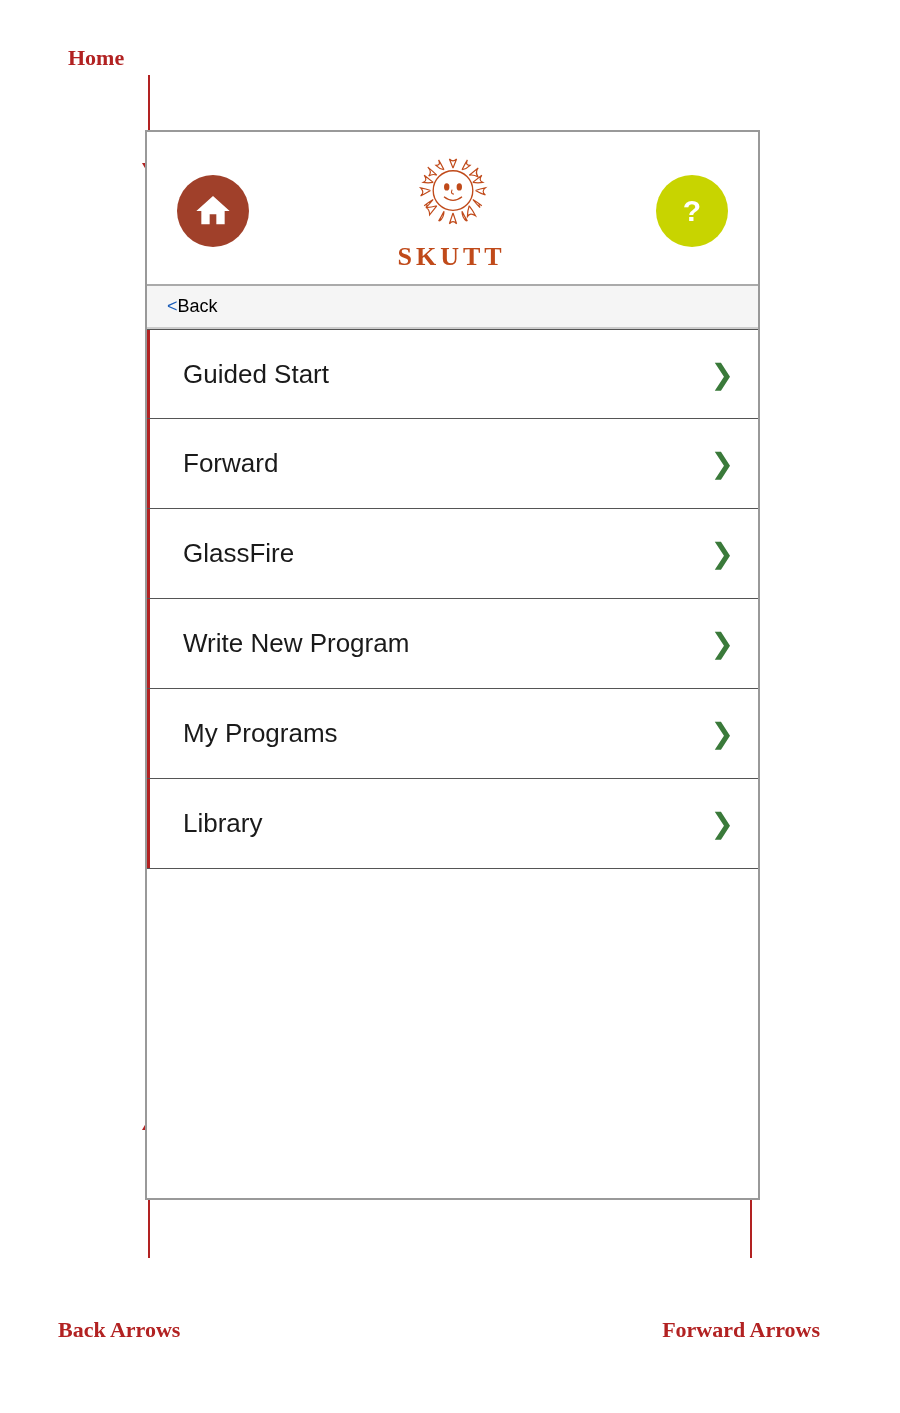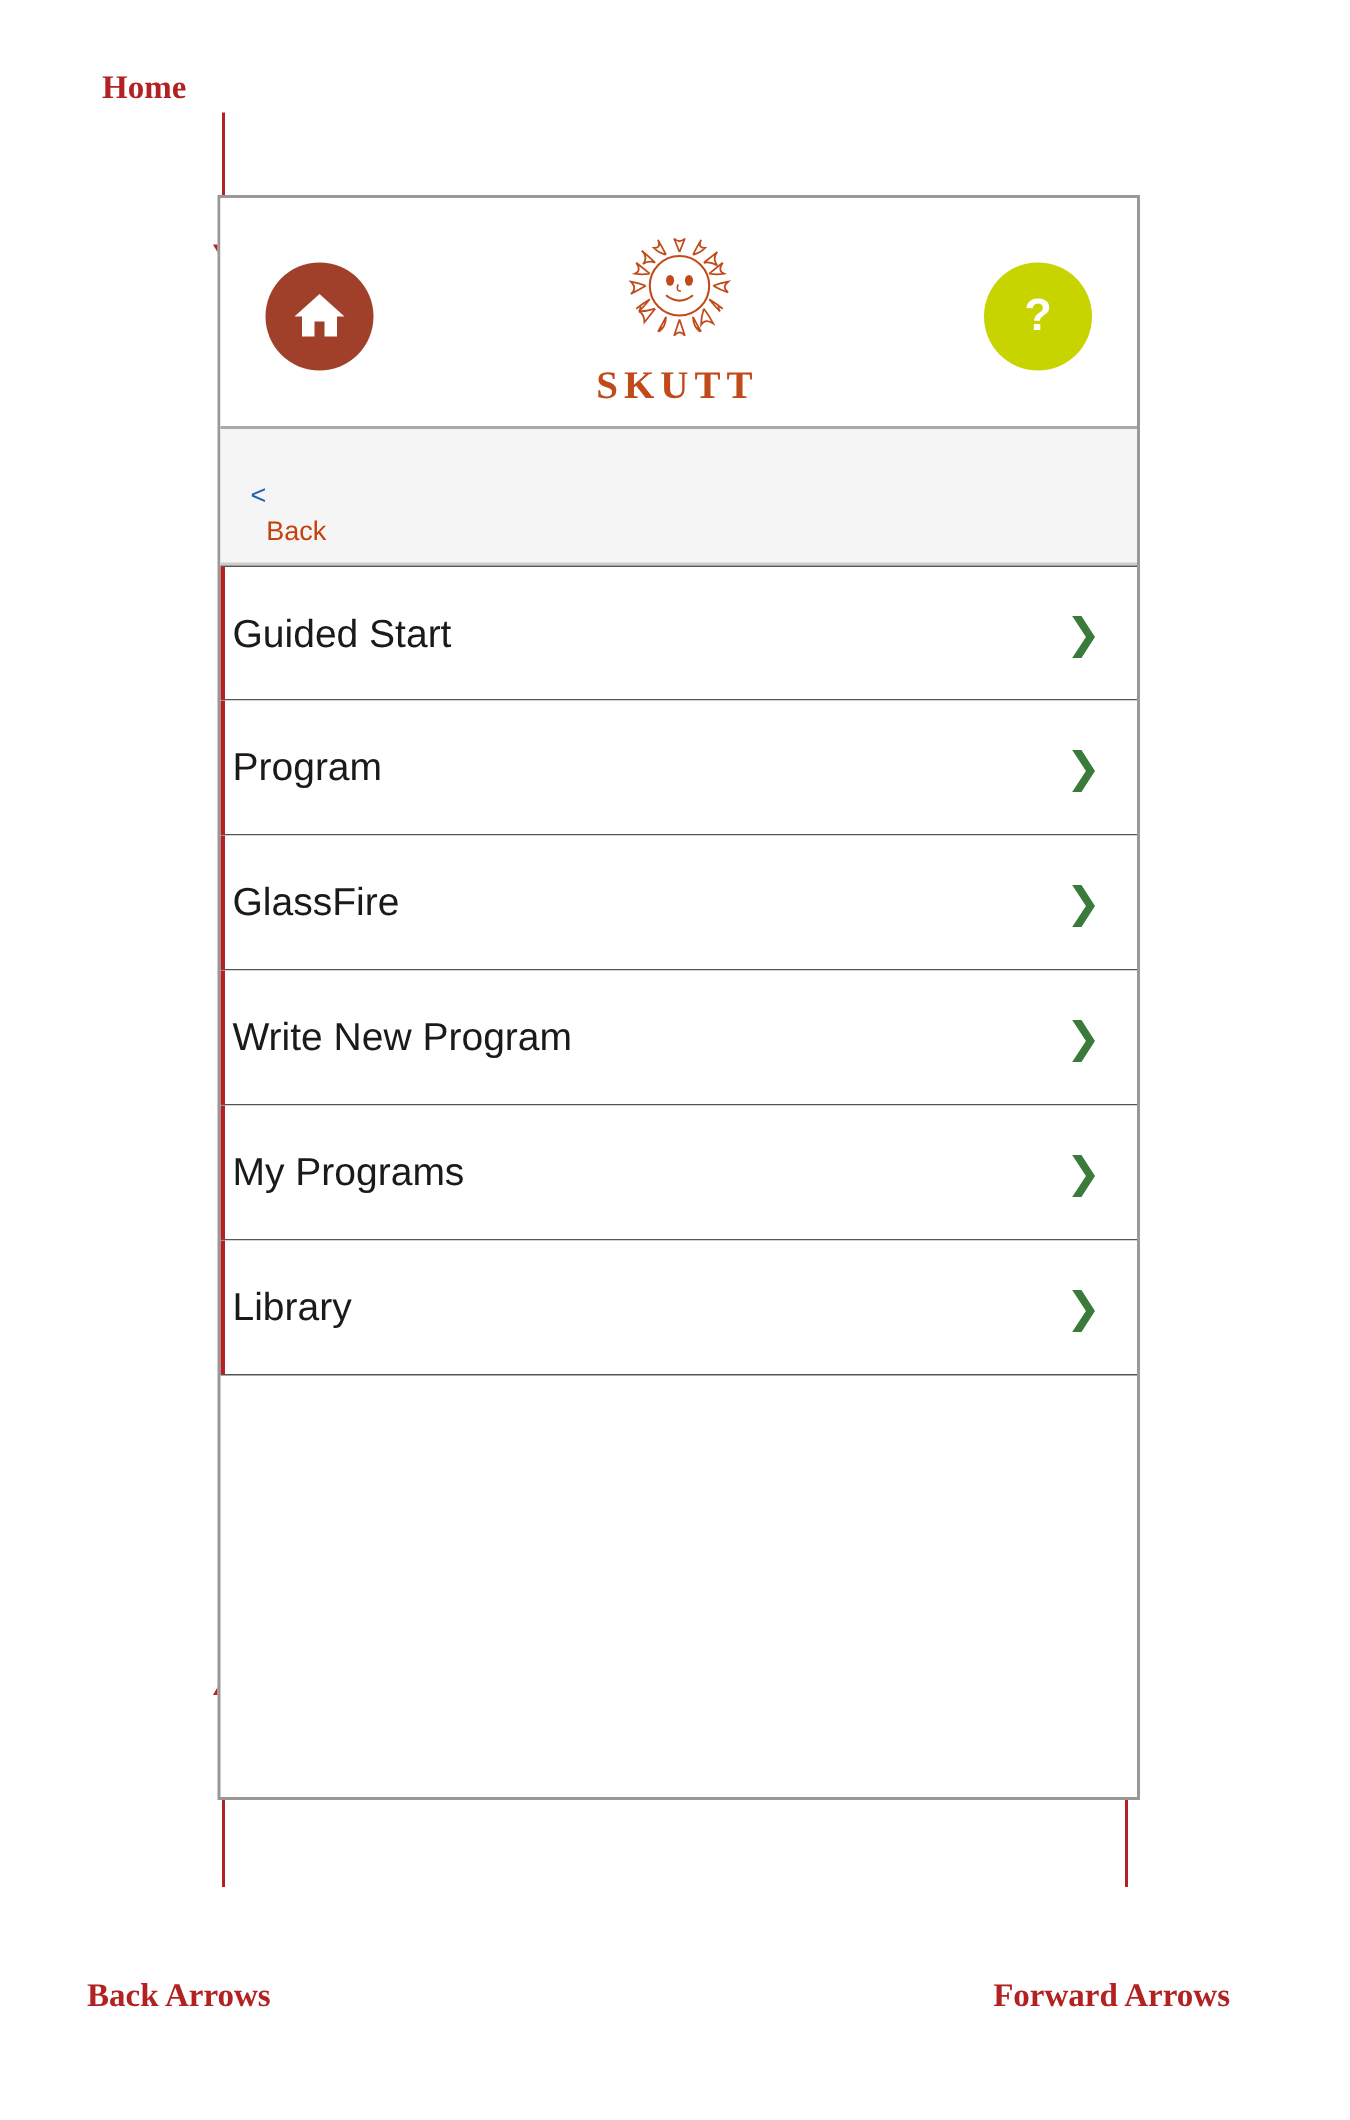--- a/index.html
+++ b/index.html
@@ -168,27 +168,26 @@
 
     
     .nav-bar {
       display: flex;
       align-items: center;
       padding: 10px 20px;
       border-bottom: 2px solid #ccc;
       background: #f5f5f5;
     }
     .back-link {
-      color: #c2410c;
+      color: #000000;
       font-size: 18px;
       cursor: pointer;
       display: flex;
       align-items: center;
       gap: 4px;
-      margin-top: 48px;
     }
     .back-chevron {
       font-size: 18px;
       color: #1a5cb8;
     }
     .nav-title {
       flex: 1;
       text-align: center;
       font-size: 20px;
       font-weight: 500;
@@ -197,21 +196,21 @@
 
     
     .menu-list {
       border-top: none;
     }
 
     .menu-item {
       display: flex;
       align-items: center;
       justify-content: space-between;
-      padding: 0 24px 0 8px;
+      padding: 0 24px 0 36px;
       height: 90px;
       border-bottom: 1.5px solid #555;
       cursor: pointer;
       background: #fff;
       position: relative;
     }
     .menu-item:first-child {
       border-top: 1.5px solid #555;
     }
 
@@ -326,21 +325,21 @@
 
     <div class="menu-list">
 
     <div class="menu-item">
           <div class="left-indicator"></div>
           <span class="menu-item-text">Guided Start</span>
           <span class="menu-chevron">❯</span>
         </div>
         <div class="menu-item">
           <div class="left-indicator"></div>
-          <span class="menu-item-text">Program</span>
+          <span class="menu-item-text">Forward</span>
           <span class="menu-chevron">❯</span>
         </div>
         <div class="menu-item">
           <div class="left-indicator"></div>
           <span class="menu-item-text">GlassFire</span>
           <span class="menu-chevron">❯</span>
         </div>
         <div class="menu-item">
           <div class="left-indicator"></div>
           <span class="menu-item-text">Write New Program</span>

